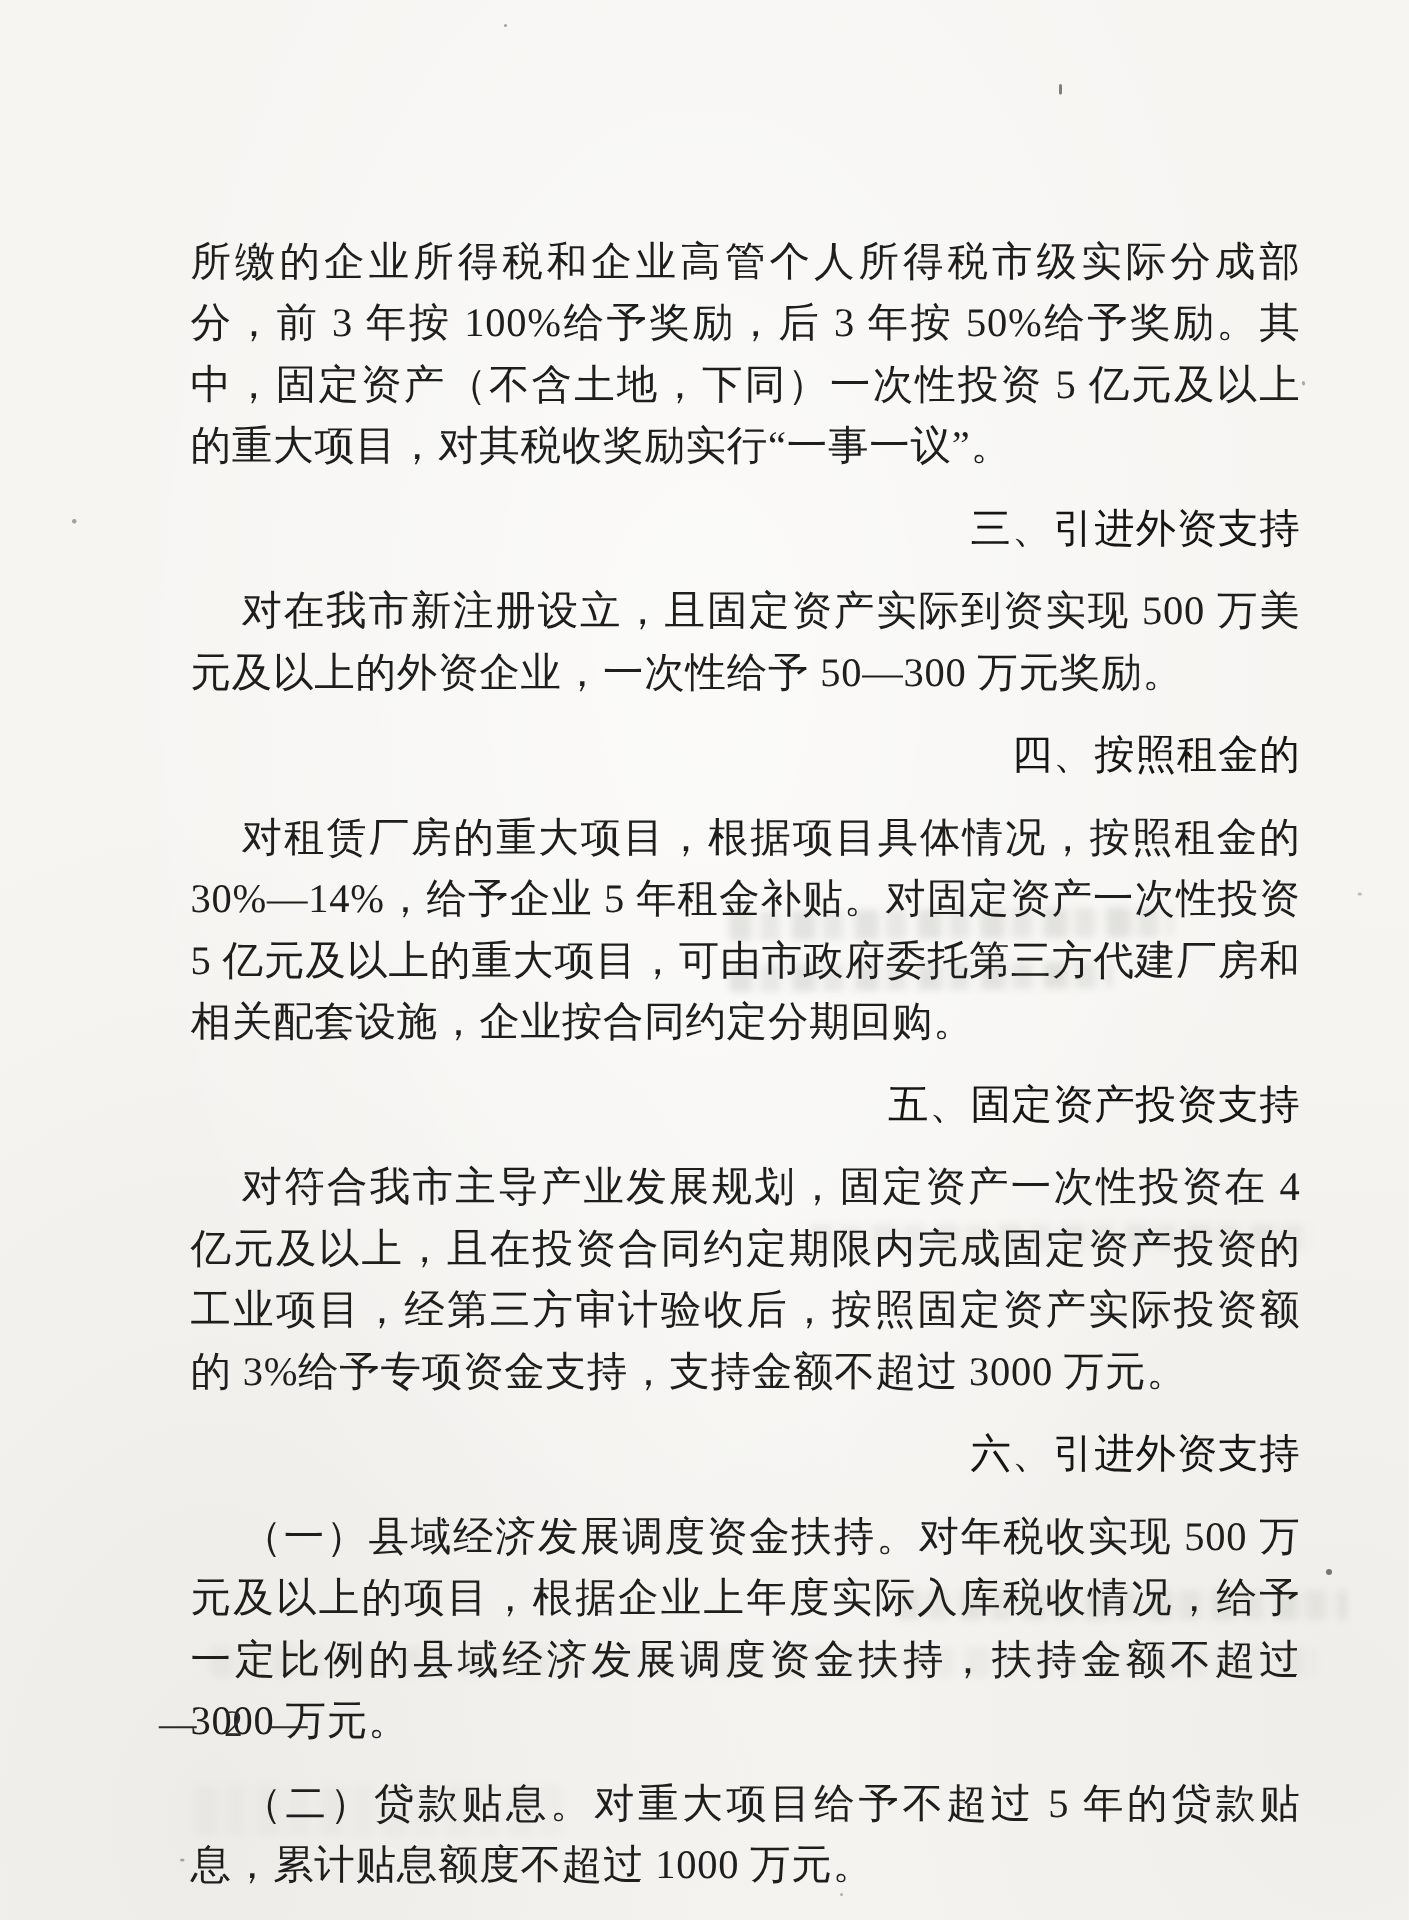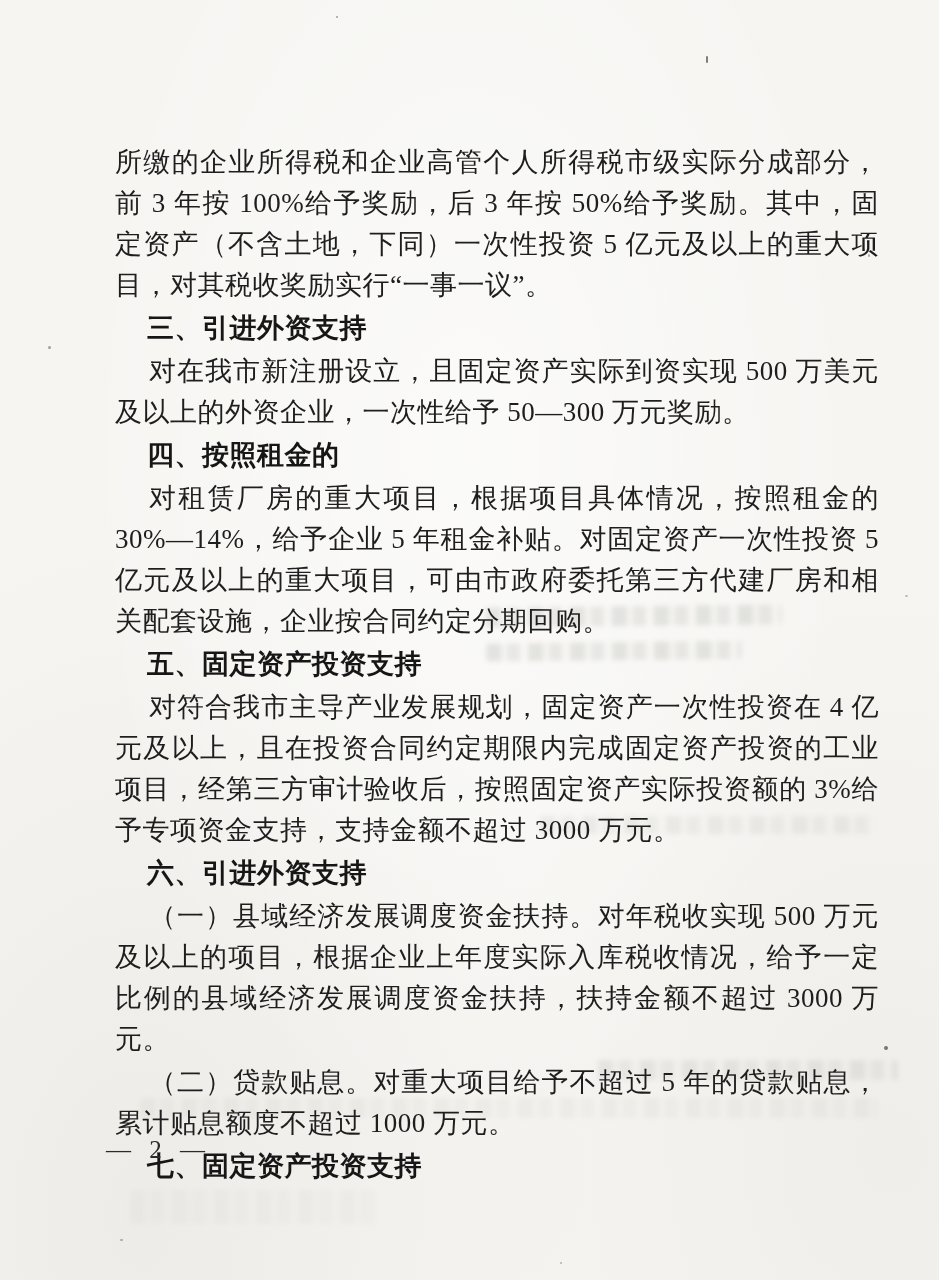--- a/index.html
+++ b/index.html
@@ -15,37 +15,37 @@
     font-family: "Liberation Serif", serif;
   }
 
   
   .text-column {
     position: absolute;
     left: 113px; top: 140px;
     width: 768px;
   }
   .para, .heading {
-    margin: 2px;
+    margin: 14px;
     font-size: 27px;
     line-height: 41px;
     color: #1e1e1e;
     text-align: justify;
     letter-spacing: 0.5px;
   }
   .para {
     font-family: "Liberation Serif", serif;
     font-weight: 400;
   }
   .para.indent { text-indent: 34px; }
   .heading {
     font-family: "Liberation Sans", sans-serif;
-    font-weight: 700;
+    font-weight: 400;
     text-indent: 32px;
-    text-align: left;
+    text-align: right;
     color: #161616;
   }
 
   
   .page-number {
     position: absolute;
     left: 106px; top: 1136px;
     font-size: 25px;
     color: #2b2b2b;
     letter-spacing: 6px;

